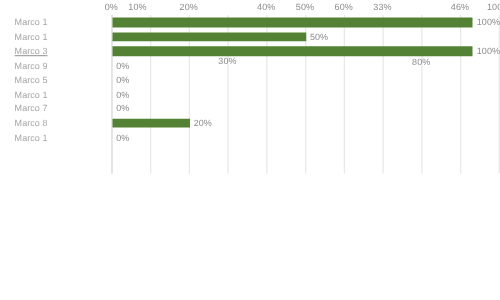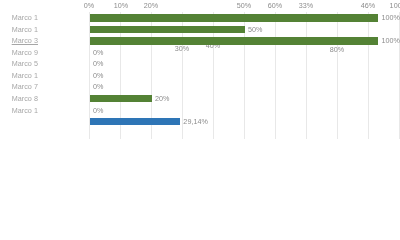--- a/index.html
+++ b/index.html
@@ -123,24 +123,24 @@
       <div class="gridline" style="left: 155px; background: rgb(232, 232, 232);"></div>
       <div class="gridline" style="left: 186px; background: rgb(232, 232, 232);"></div>
       <div class="gridline" style="left: 217px; background: rgb(232, 232, 232);"></div>
       <div class="gridline" style="left: 248px; background: rgb(232, 232, 232);"></div>
       <div class="gridline" style="left: 279px; background: rgb(232, 232, 232);"></div>
       <div class="gridline" style="left: 310px; background: rgb(232, 232, 232);"></div>
     </div>
 
   <div class="axis-top">
       <span class="axis-tick-label" style="left: 0px; color: rgb(140, 140, 140);">0%</span>
-      <span class="axis-tick-label" style="left: 32px; color: rgb(140, 140, 140);">10%</span>
+      <span class="axis-tick-label" style="left: 21px; color: rgb(140, 140, 140);">10%</span>
       <span class="axis-tick-label" style="left: 62px; color: rgb(140, 140, 140);">20%</span>
       <span class="axis-tick-label" style="left: 93px; color: rgb(140, 140, 140); margin-top: 43px;">30%</span>
-      <span class="axis-tick-label" style="left: 124px; color: rgb(140, 140, 140); margin-top: 40px;">40%</span>
+      <span class="axis-tick-label" style="left: 124px; color: rgb(140, 140, 140);">40%</span>
       <span class="axis-tick-label" style="left: 155px; color: rgb(140, 140, 140);">50%</span>
       <span class="axis-tick-label" style="left: 186px; color: rgb(140, 140, 140);">60%</span>
       <span class="axis-tick-label" style="left: 217px; color: rgb(140, 140, 140);">33%</span>
       <span class="axis-tick-label" style="left: 248px; color: rgb(140, 140, 140); margin-top: 44px;">80%</span>
       <span class="axis-tick-label" style="left: 279px; color: rgb(140, 140, 140);">46%</span>
       <span class="axis-tick-label" style="left: 310px; color: rgb(140, 140, 140);">100%</span>
     </div>
 
   <div class="rows">
       <div class="row">
@@ -200,20 +200,16 @@
         </div>
       </div>
       <div class="row">
         <div class="cat-label" style="color: rgb(166, 166, 166);">Marco 1</div>
         <div class="bar-wrap">
           <div class="bar zero" style="width: 0px; background: rgb(84, 130, 53);"></div>
           <span class="val-label" style="color: rgb(140, 140, 140);">0%</span>
         </div>
       </div>
       <div class="row">
-        <div class="bar-wrap">
-          <div class="bar" style="width: 90.334px; background: rgb(46, 117, 182);"></div>
-          <span class="val-label" style="color: rgb(140, 140, 140);">29,14%</span>
-        </div>
       </div>
     </div>
 
 </div>
 
 </body></html>

